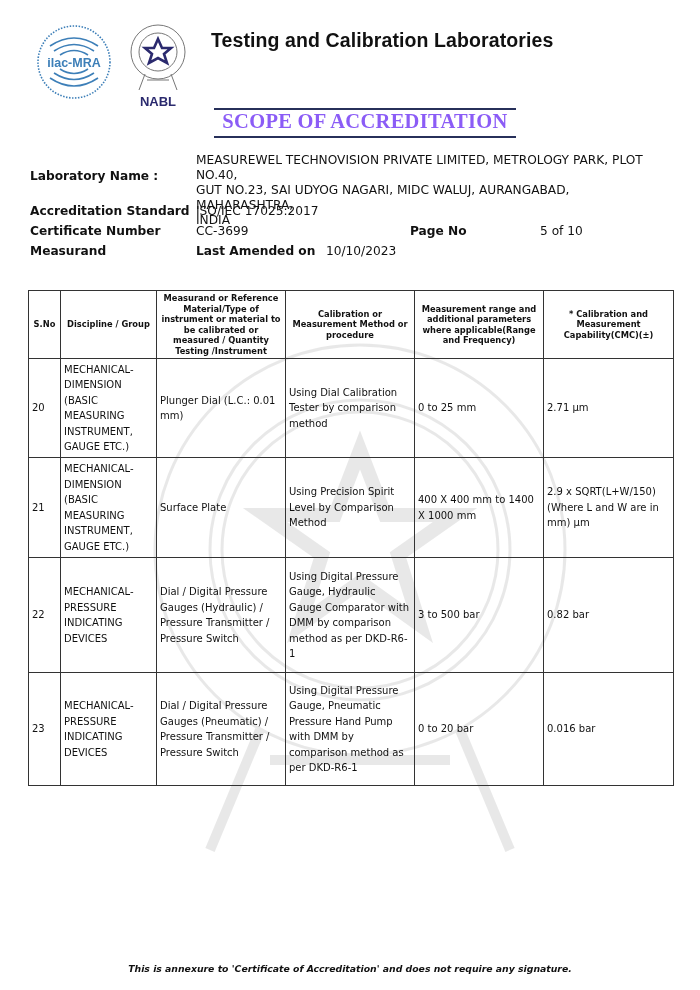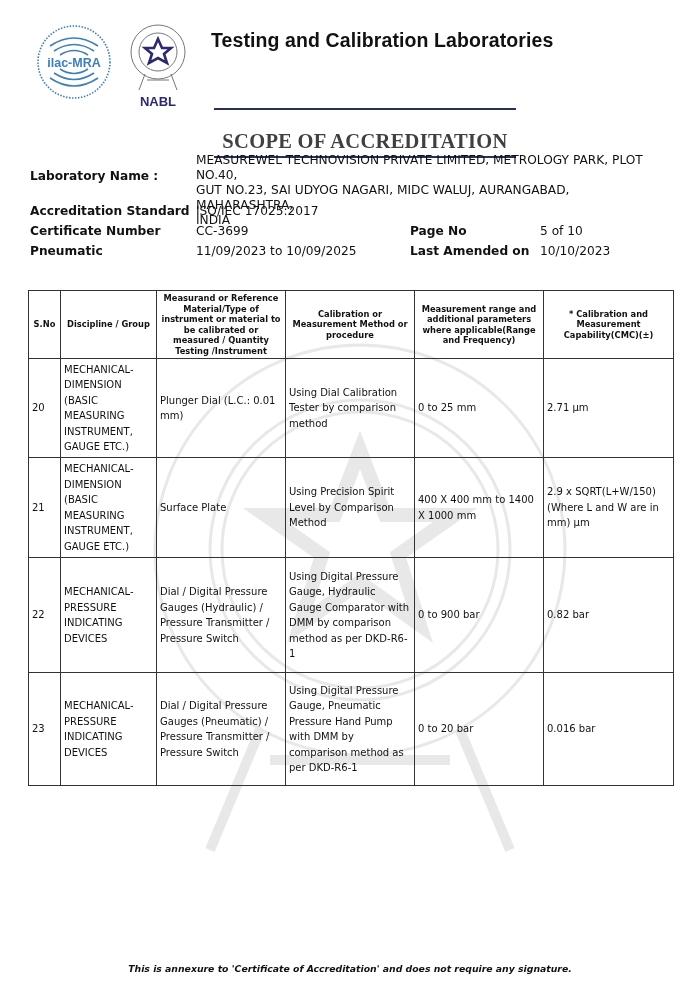--- a/index.html
+++ b/index.html
@@ -7,21 +7,21 @@
 
   .watermark { position: absolute; left: 140px; top: 300px; width: 440px; height: 560px; opacity: 0.13; pointer-events: none; }
 
   .logo-ilac { position: absolute; left: 36px; top: 24px; width: 76px; height: 76px; }
   .logo-nabl { position: absolute; left: 125px; top: 22px; width: 66px; height: 88px; }
 
   .org-title { position: absolute; left: 211px; top: 29px; font-family: "Liberation Sans", sans-serif; font-weight: bold; font-size: 19.5px; line-height: 22px; color: #111; letter-spacing: 0.1px; }
 
   .scope-block { position: absolute; left: 214px; top: 108px; width: 302px; }
   .scope-line { height: 2px; background: #27305a; }
-  .scope-title { font-family: "Liberation Serif", serif; font-weight: bold; font-size: 20.5px; text-align: center; padding: 20px 0 3px; letter-spacing: 0.3px; color: #404040; }
+  .scope-title { font-family: "Liberation Serif", serif; font-weight: bold; font-size: 20.5px; text-align: center; padding: 0 0 3px; letter-spacing: 0.3px; color: #8b5cf6; }
 
   .info { position: absolute; left: 30px; top: 153px; width: 640px; font-size: 12.2px; }
   .info-row { display: flex; position: relative; }
   .info-label { font-weight: bold; width: 166px; flex: none; }
   .info-value { flex: none; }
   .info-row.lab { height: 48px; }
   .info-row.lab .info-label { padding-top: 16px; }
   .info-row.lab .info-value { width: 450px; line-height: 15px; }
   .info-row.std { height: 20px; margin-top: 3px; }
   .info-row.pair { height: 20px; }
@@ -100,22 +100,21 @@
     <div class="info-label">Accreditation Standard</div>
     <div class="info-value">ISO/IEC 17025:2017</div>
   </div>
   <div class="info-row pair">
     <div class="info-label">Certificate Number</div>
     <div class="info-value">CC-3699</div>
     <div class="info-label2">Page No</div>
     <div class="info-value2">5 of 10</div>
   </div>
   <div class="info-row pair">
-    <div class="info-label">Pneumatic</div>
-    <div class="info-value">11/09/2023 to 10/09/2025</div>
+    <div class="info-label">Measurand</div>
     <div class="info-label2">Last Amended on</div>
     <div class="info-value2">10/10/2023</div>
   </div>
 </div>
 
 <table class="scope">
   <colgroup>
     <col style="width:32px">
     <col style="width:96px">
     <col style="width:129px">
@@ -148,21 +147,21 @@
       <td>Surface Plate</td>
       <td>Using Precision Spirit Level by Comparison Method</td>
       <td>400 X 400  mm to 1400 X 1000 mm</td>
       <td>2.9 x SQRT(L+W/150)(Where L and W are in mm) µm</td>
     </tr>
     <tr class="r22">
       <td class="sno">22</td>
       <td>MECHANICAL- PRESSURE INDICATING DEVICES</td>
       <td>Dial / Digital Pressure Gauges (Hydraulic) / Pressure Transmitter / Pressure Switch</td>
       <td>Using Digital Pressure Gauge, Hydraulic Gauge Comparator with DMM by comparison method as per DKD-R6-1</td>
-      <td>0 to 900 bar</td>
+      <td>3 to 500 bar</td>
       <td>0.82 bar</td>
     </tr>
     <tr class="r23">
       <td class="sno">23</td>
       <td>MECHANICAL- PRESSURE INDICATING DEVICES</td>
       <td>Dial / Digital Pressure Gauges (Pneumatic) / Pressure Transmitter / Pressure Switch</td>
       <td>Using Digital Pressure Gauge, Pneumatic Pressure Hand Pump with DMM by comparison method as per DKD-R6-1</td>
       <td>0 to 20 bar</td>
       <td>0.016 bar</td>
     </tr>

